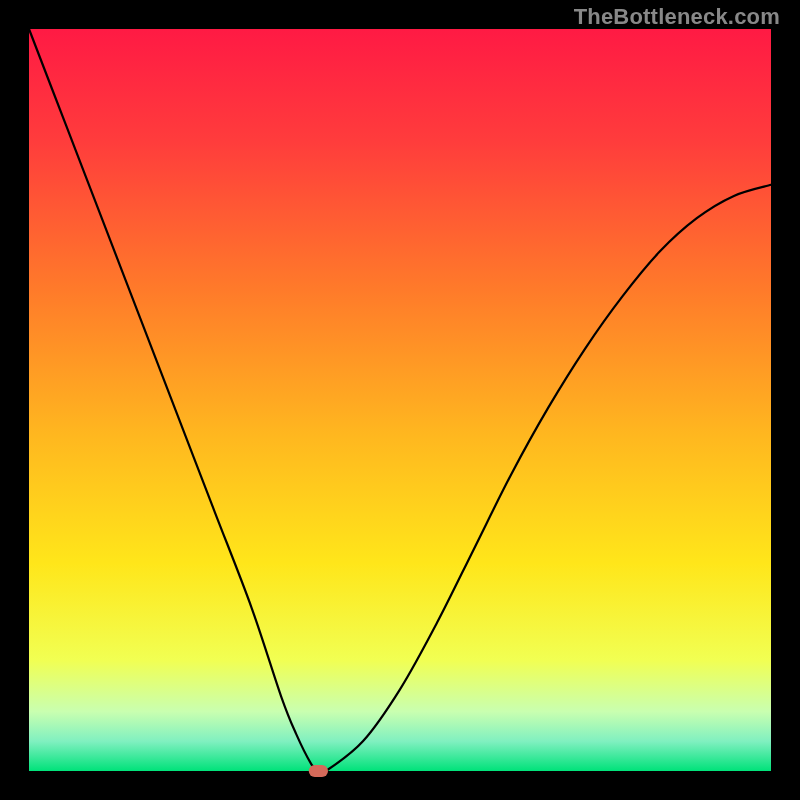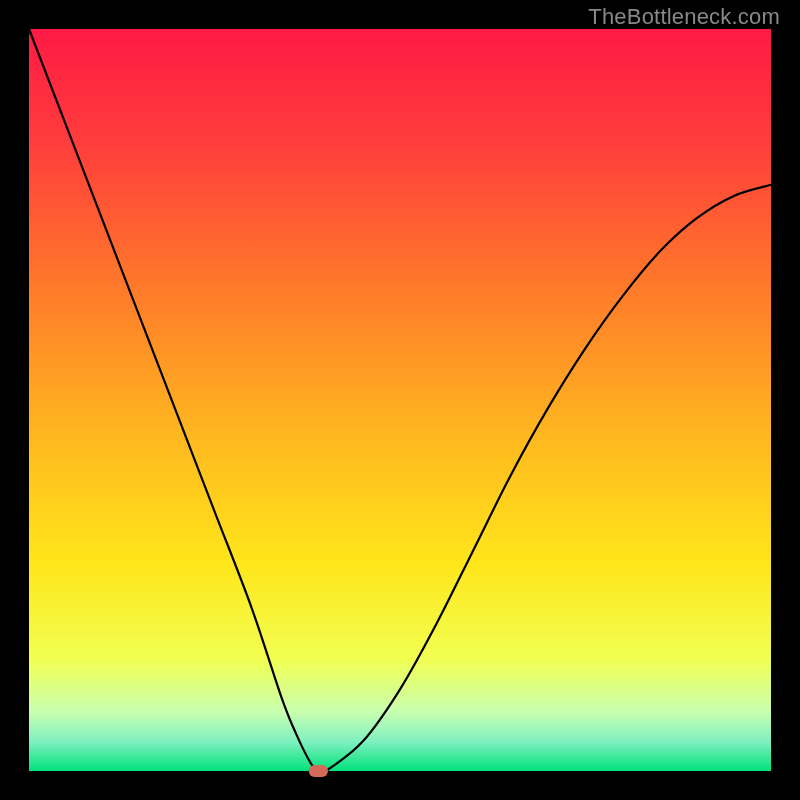--- a/index.html
+++ b/index.html
@@ -18,21 +18,21 @@
     width: 800px;
     height: 800px;
     background: #000;
   }
   .watermark {
     position: absolute;
     top: 4px;
     right: 20px;
     color: #888;
     font-size: 22px;
-    font-weight: 400;
+    font-weight: 700;
     letter-spacing: 0.2px;
     user-select: none;
   }
   svg {
     position: absolute;
     top: 0;
     left: 0;
   }
 </style>
 </head>

